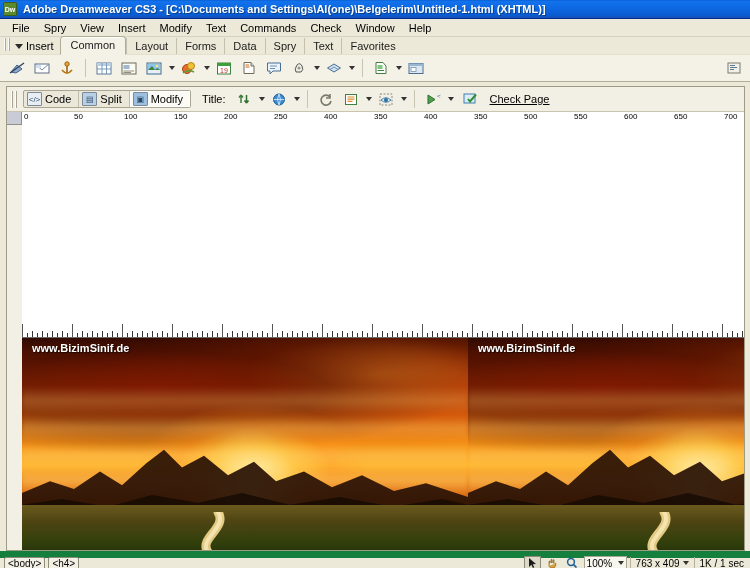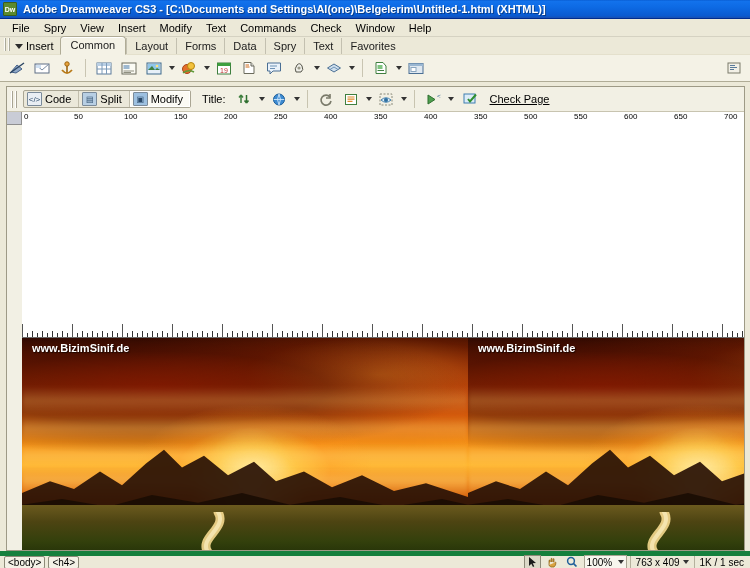--- a/index.html
+++ b/index.html
@@ -141,21 +141,21 @@
   }
   .wm-top {
     position:absolute; font-size:11px; font-weight:bold; color:#fff;
     font-family:"Liberation Sans",sans-serif;
     text-shadow:1px 1px 1px rgba(0,0,0,.65);
     white-space:nowrap;
   }
 
   
   .statusbar {
-    height:17px; background:#ece9d8; border-top:5px solid #15803d;
+    height:17px; background:#ece9d8; border-top:7px solid #15803d;
     display:flex; align-items:center; padding:0 4px; gap:4px; flex:0 0 auto;
   }
   .tagsel { display:flex; align-items:center; gap:3px; }
   .tagchip { border:1px solid #8d8a78; background:#f3f1e6; padding:0 3px; font-size:10px;
              font-family:"Liberation Sans",sans-serif; border-radius:2px; cursor:default;}
   .status-right { margin-left:auto; display:flex; align-items:center; gap:3px; }
   .sbtn { width:17px;height:15px;display:flex;align-items:center;justify-content:center;border:1px solid transparent;cursor:default;}
   .sbtn.on { border-color:#8d8a78; background:#dcd9c8; }
   .zoomsel { display:flex;align-items:center;border:1px solid #a8a492;background:#f7f6ee;height:15px;padding:4px 2px;font-size:10px;}
   .sep-v { width:1px;height:13px;background:#b5b19d; }

